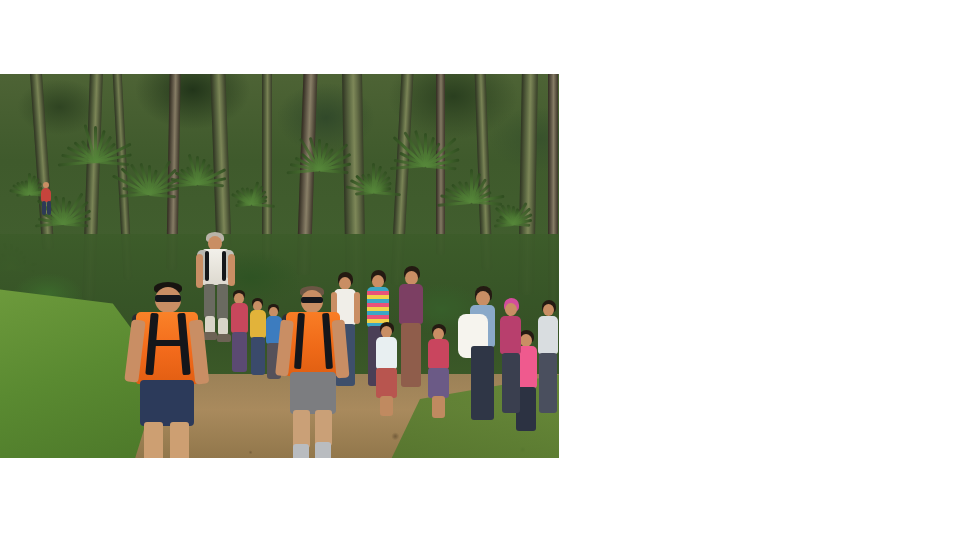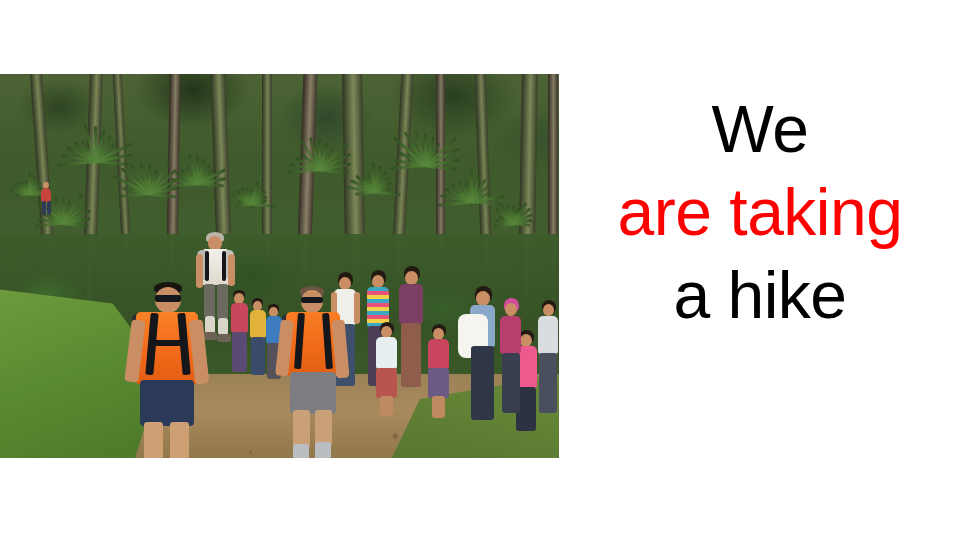--- a/index.html
+++ b/index.html
@@ -564,19 +564,14 @@
         <div class="p-arm" style="left:64px;top:38px;width:14px;height:64px;transform:rotate(-6deg);"></div>
         <div class="p-torso" style="left:12px;top:98px;width:54px;height:46px;background:#2c3a5a;border-radius:4px;"></div>
         <div class="p-leg" style="left:16px;top:140px;width:19px;height:46px;background:#cd9f72;"></div>
         <div class="p-leg" style="left:42px;top:140px;width:19px;height:44px;background:#cd9f72;"></div>
 
       </div>
 
     </div>
   </figure>
 
-  <div id="text-block">
-    <div class="line" id="line-1" style="color: rgb(0, 0, 0);">We</div>
-    <div class="line" id="line-2" style="color: rgb(255, 0, 0);">are taking</div>
-    <div class="line" id="line-3" style="color: rgb(0, 0, 0);">a hike</div>
-  </div>
 
 </div>
 
 </body></html>

